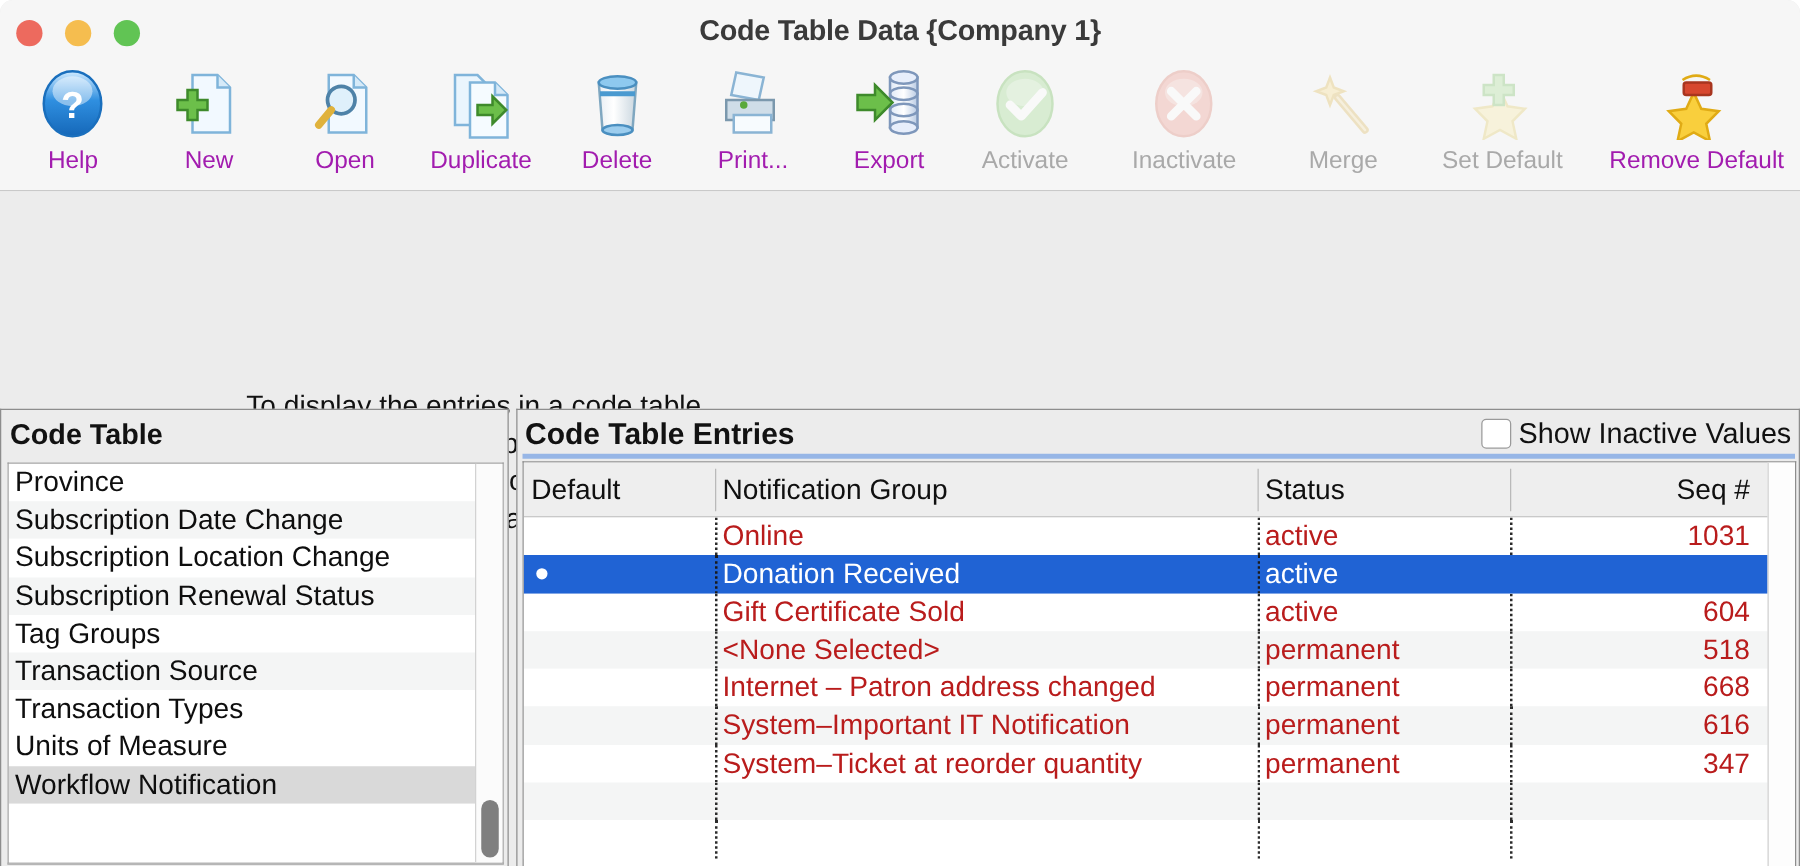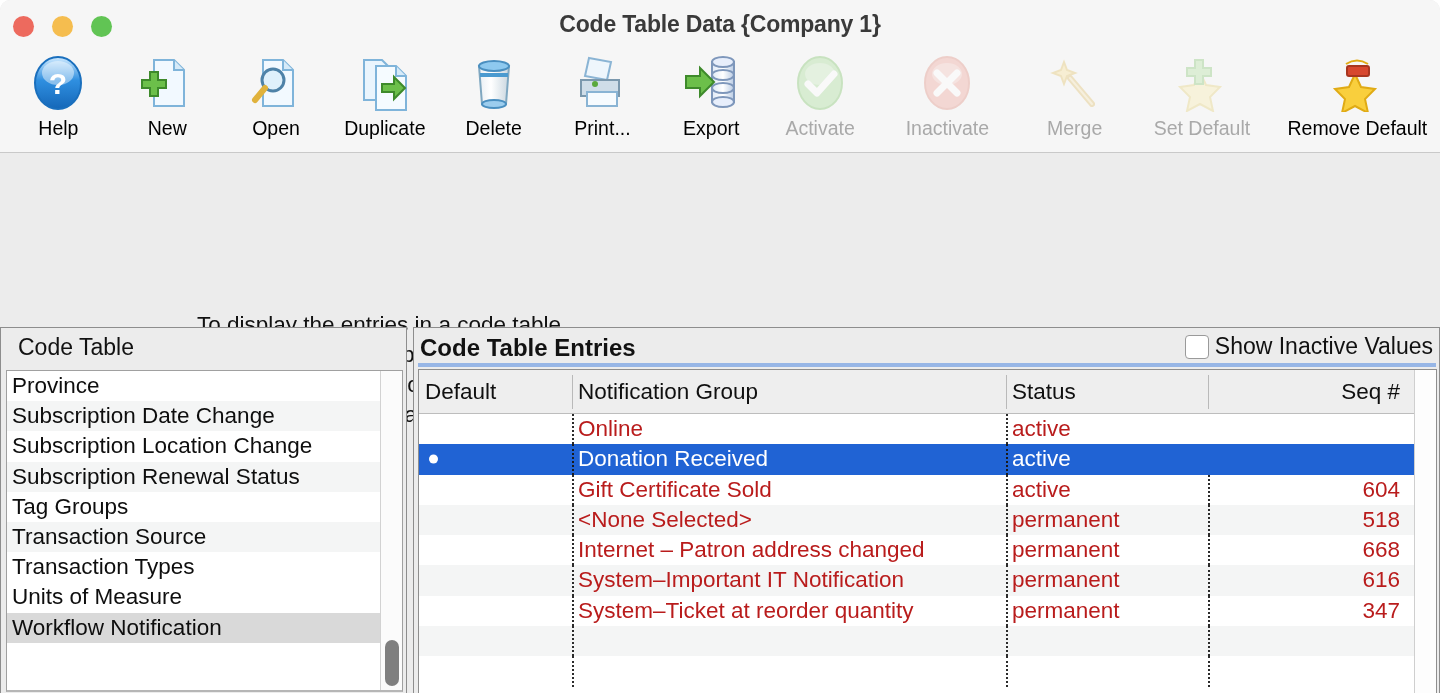--- a/index.html
+++ b/index.html
@@ -51,21 +51,21 @@
     display: flex; flex-direction: column;
     align-items: center; justify-content: flex-start;
     padding-top: 4px;
     cursor: default;
   }
   .tbtn .glyph {
     height: 62px; width: 62px;
     display: flex; align-items: center; justify-content: center;
   }
   .tbtn .lbl {
-    font-size: 19.5px; color: #000000; margin-top: 3px;
+    font-size: 19.5px; color: #a21caf; margin-top: 3px;
     white-space: nowrap;
   }
   .tbtn.disabled .lbl { color: #a9a9a9; }
   .tbtn.disabled .glyph { opacity: 0.38; }
   .tbtn.wide { width: 150px; }
   .tbtn.xwide { width: 170px; }
 
   
   .instr {
     position: absolute; left: 0; top: 153px; width: 1440px; height: 172px;
@@ -86,22 +86,22 @@
     position: absolute;
     background: #ececec;
     border: 1px solid #8d8d8d;
     border-bottom: none;
     overflow: hidden;
   }
   .panel-left  { left: 0px;   top: 327px; width: 407px;  height: 366px; }
   .panel-right { left: 413px; top: 327px; width: 1027px; height: 366px; }
 
   .panel-title {
-    font-size: 23px; font-weight: normal; color: #121212;
-    padding: 6px 0 2px 17px;
+    font-size: 23px; font-weight: bold; color: #121212;
+    padding: 6px 0 2px 7px;
     white-space: nowrap;
   }
 
   
   .list-frame {
     position: absolute; left: 5px; top: 42px;
     width: 397px; height: 322px;
     background: #ffffff;
     border: 1px solid #a0a0a0;
     border-bottom: 2px solid #b6b6b6;
@@ -440,20 +440,21 @@
         <div class="th col-default">Default</div>
         <div class="th col-group">Notification Group</div>
         <div class="th col-status">Status</div>
         <div class="th col-seq">Seq #</div>
       </div>
       <div class="body-area" id="entries-body">
           <div class="tr">
             <div class="td col-default"></div>
             <div class="td col-group">Online</div>
             <div class="td col-status">active</div>
+            <div class="td col-seq">1031</div>
           </div>
           <div class="tr sel">
             <div class="td col-default">
               <span class="dot"></span>
             </div>
             <div class="td col-group">Donation Received</div>
             <div class="td col-status">active</div>
           </div>
           <div class="tr">
             <div class="td col-default"></div>

